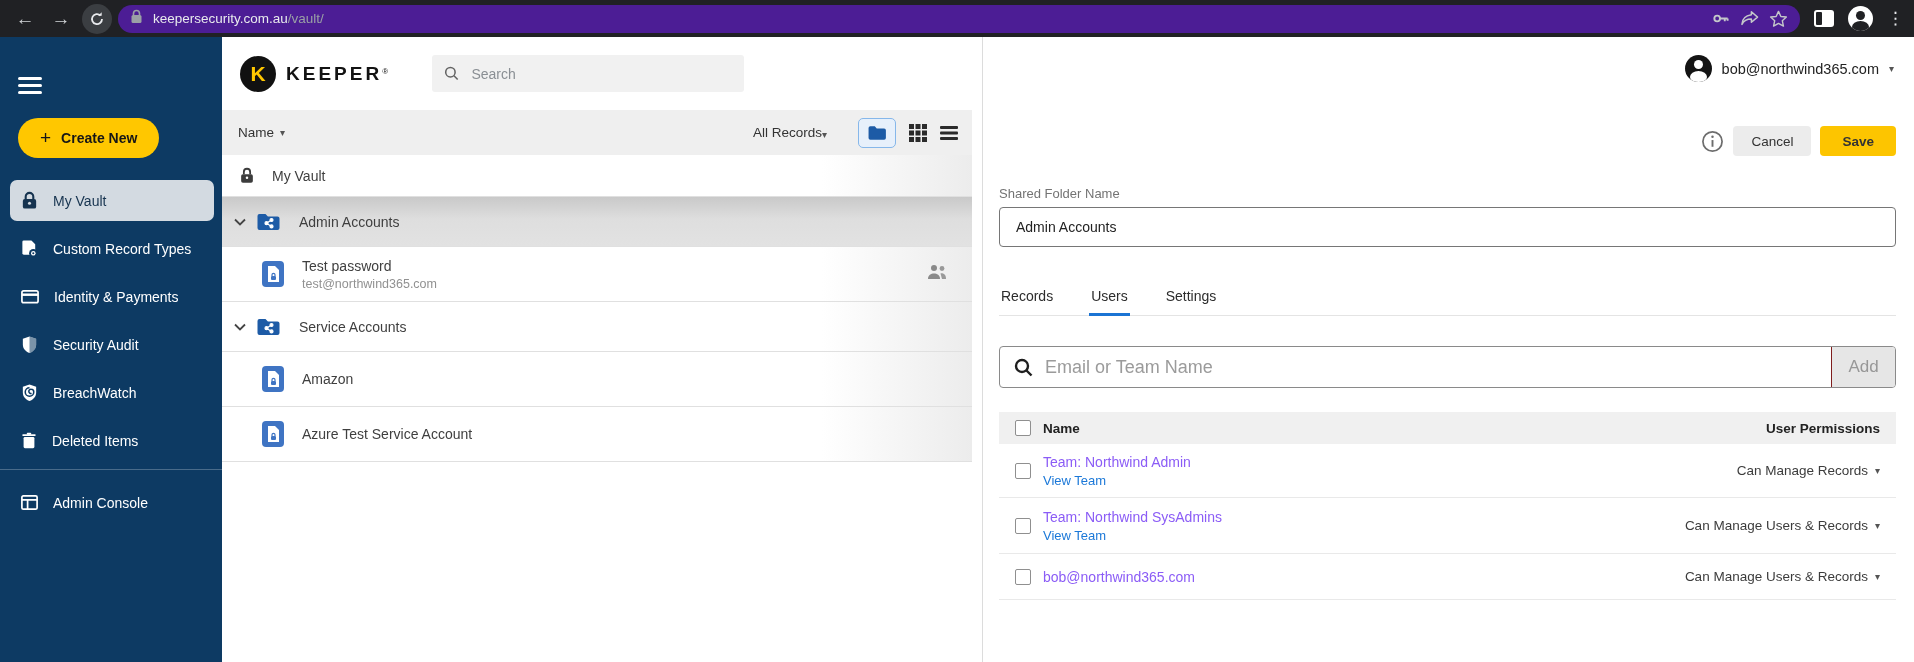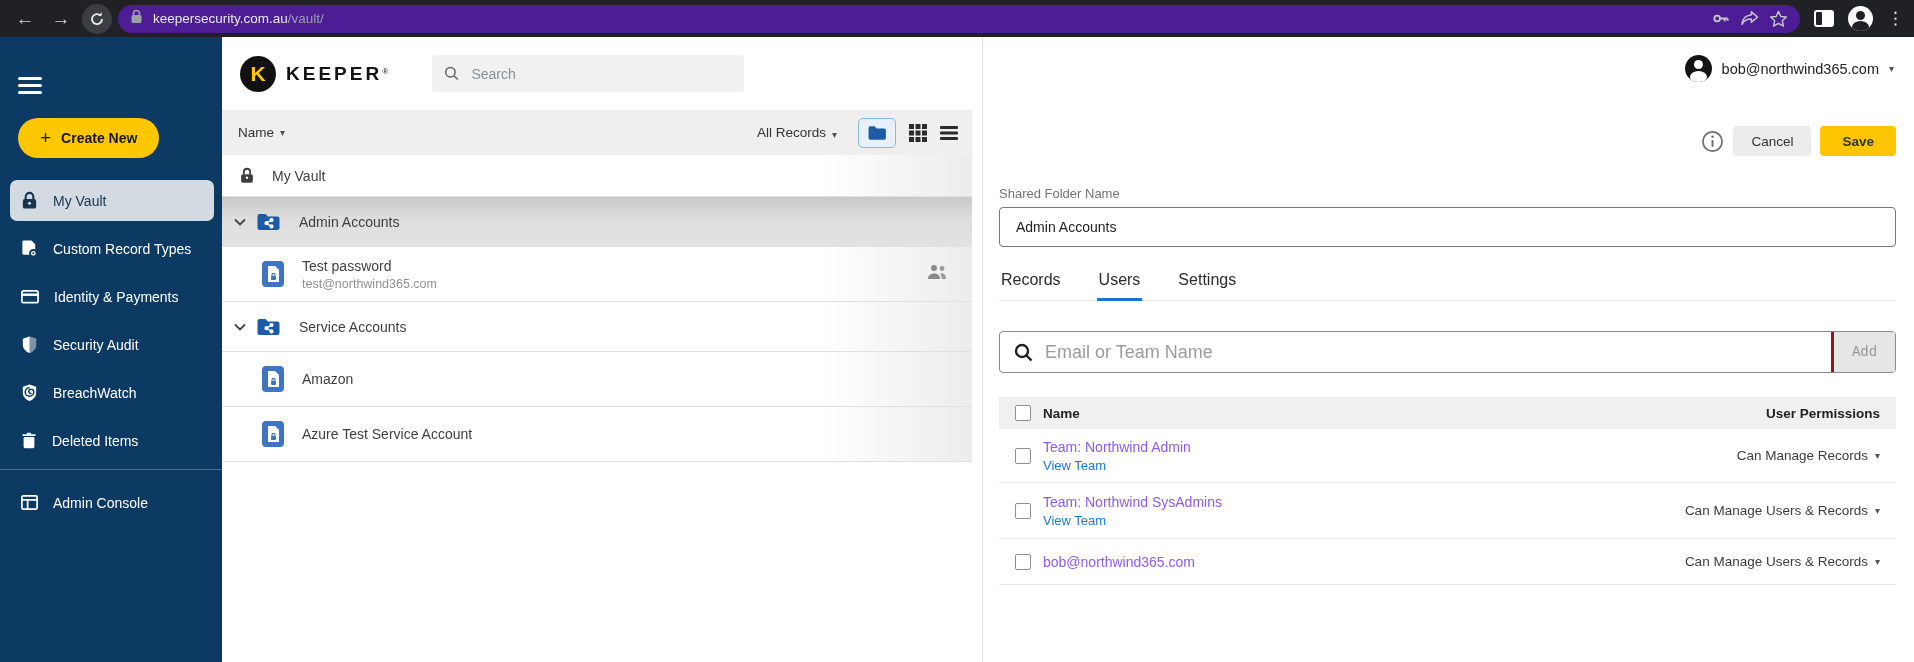--- a/index.html
+++ b/index.html
@@ -56,21 +56,21 @@
   .vault-search { margin-left:44px; width:312px; height:37px; background:#f1f1f1; border-radius:3px;
                   display:flex; align-items:center; padding:0 12px; gap:12px; }
   .vault-search input { border:none; background:transparent; outline:none; font-size:14px; color:#333;
                         font-family:inherit; width:100%; }
   .vault-search input::placeholder { color:#8a8f94; }
   .mid-toolbar { height:45px; background:#efefef; margin-right:10px; display:flex; align-items:center;
                  padding:0 14px 0 16px; }
   .sort-label { font-size:13.5px; color:#333; font-weight:500; display:flex; align-items:center; gap:6px; cursor:pointer; }
   .caret { font-size:10px; color:#555; }
   .toolbar-right { margin-left:auto; display:flex; align-items:center; gap:13px; }
-  .filter-label { font-size:13.5px; color:#333; font-weight:500; display:flex; align-items:flex-end; gap:6px; cursor:pointer; margin-right:8px; }
+  .filter-label { font-size:13.5px; color:#333; font-weight:500; display:flex; align-items:flex-end; gap:0; cursor:pointer; margin-right:18px; }
   .view-folder-btn { width:38px; height:30px; background:#e7f0fb; border:1.5px solid #86b7ea; border-radius:5px;
                      display:flex; align-items:center; justify-content:center; cursor:pointer; }
   .icon-btn { display:flex; align-items:center; justify-content:center; cursor:pointer; }
 
   .mid-list { margin-right:10px; }
   .mrow { position:relative; display:flex; align-items:center; border-bottom:1px solid #e0e0e0;
           background:linear-gradient(90deg,#ffffff 80%,#ececec 100%); cursor:pointer; }
   .mrow.selected { background:linear-gradient(180deg,#c9c9c9 0%,#dedede 45%,#e2e2e2 100%); }
   .mrow-label { font-size:14px; color:#3f3f3f; }
   .row-root { height:42px; padding-left:16px; gap:16px; }
@@ -93,30 +93,30 @@
   .rp-actions { margin-top:26px; height:30px; display:flex; align-items:center; justify-content:flex-end;
                 gap:9px; padding-right:18px; }
   .btn { height:30px; border:none; border-radius:4px; font-size:13.5px; font-family:inherit; cursor:pointer; }
   .btn-cancel { background:#ececec; color:#333; padding:0 18px; }
   .btn-save { background:#fdc500; color:#333; font-weight:700; padding:0 22px; }
   .rp-body { padding:0 18px 0 16px; }
   .fld-label { margin-top:30px; font-size:13px; color:#737373; }
   .fld-input { margin-top:6px; width:100%; height:40px; border:1px solid #767676; border-radius:4px;
                padding:0 16px; font-size:14px; color:#222; font-family:inherit; outline:none; }
   .tabs { margin-top:24px; display:flex; gap:34px; border-bottom:1px solid #e4e4e4; }
-  .tab { font-size:16px; color:#2c2c2c; font-weight:500; padding:0 2px 11px 2px; cursor:pointer; position:relative; }
+  .tab { font-size:14px; color:#2c2c2c; font-weight:500; padding:0 2px 11px 2px; cursor:pointer; position:relative;margin-top:17px; }
   .tab.active { }
   .tab.active::after { content:""; position:absolute; left:0; right:0; bottom:-1px; height:3px; background:#1b74d4; }
   .user-search { margin-top:30px; height:42px; border:1px solid #8a8a8a; border-radius:4px; display:flex;
                  align-items:center; overflow:hidden; }
   .user-search .mag { padding:0 12px 0 14px; display:flex; align-items:center; }
   .user-search input { flex:1; border:none; outline:none; font-size:18px; color:#222; font-family:inherit; height:100%; }
   .user-search input::placeholder { color:#9b9b9b; }
-  .add-btn { width:64px; height:100%; background:#e6e6e6; border:none; border-left:3px solid #7f1d1d;
-             color:#979797; font-size:14px; font-family:Liberation Mono, monospace; cursor:pointer; }
+  .add-btn { width:64px; height:100%; background:#e6e6e6; border:none; border-left:1px solid #7f1d1d;
+             color:#979797; font-size:17px; font-family:Liberation Sans, sans-serif; cursor:pointer; }
   .utable { margin-top:24px; }
   .utable-head { height:32px; background:#f0f0f0; display:flex; align-items:center; padding:0 16px; gap:12px; }
   .cb { width:16px; height:16px; border:1.5px solid #8f8f8f; border-radius:2px; background:#fff; flex:0 0 auto; cursor:pointer; }
   .uh-name { font-size:13.5px; font-weight:700; color:#222; }
   .uh-perm { margin-left:auto; font-size:13.5px; font-weight:700; color:#222; }
   .urow { display:flex; align-items:center; padding:0 16px; gap:12px; border-bottom:1px solid #e9e9e9; }
   .urow .utext { display:flex; flex-direction:column; justify-content:center; gap:3px; }
   .uname { font-size:14px; color:#8b5cf6; }
   .ulink { font-size:13px; color:#1b78d8; cursor:pointer; }
   .uperm { margin-left:auto; display:flex; align-items:center; gap:7px; cursor:pointer; }

